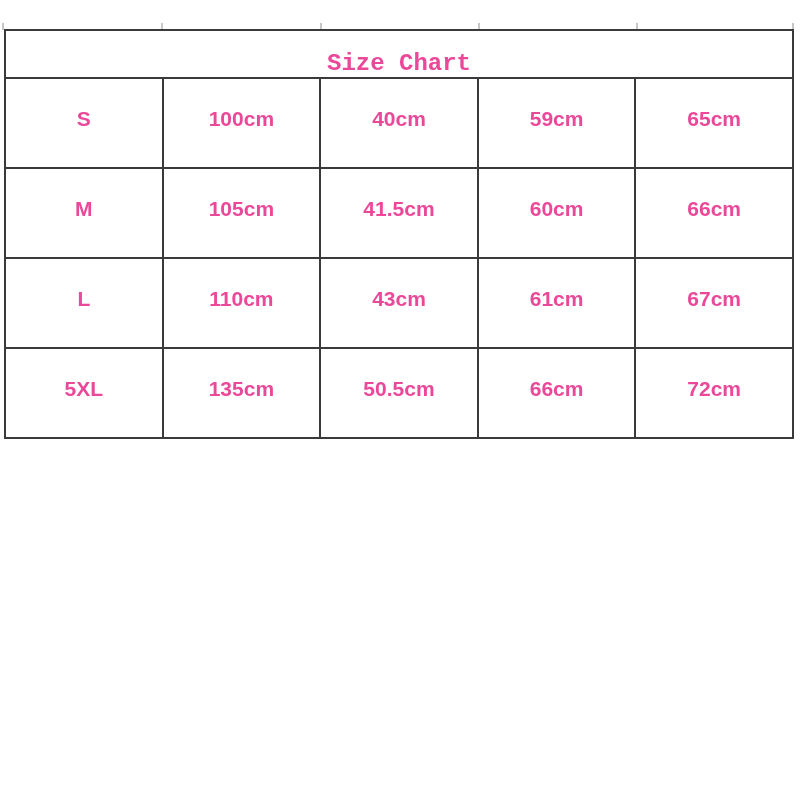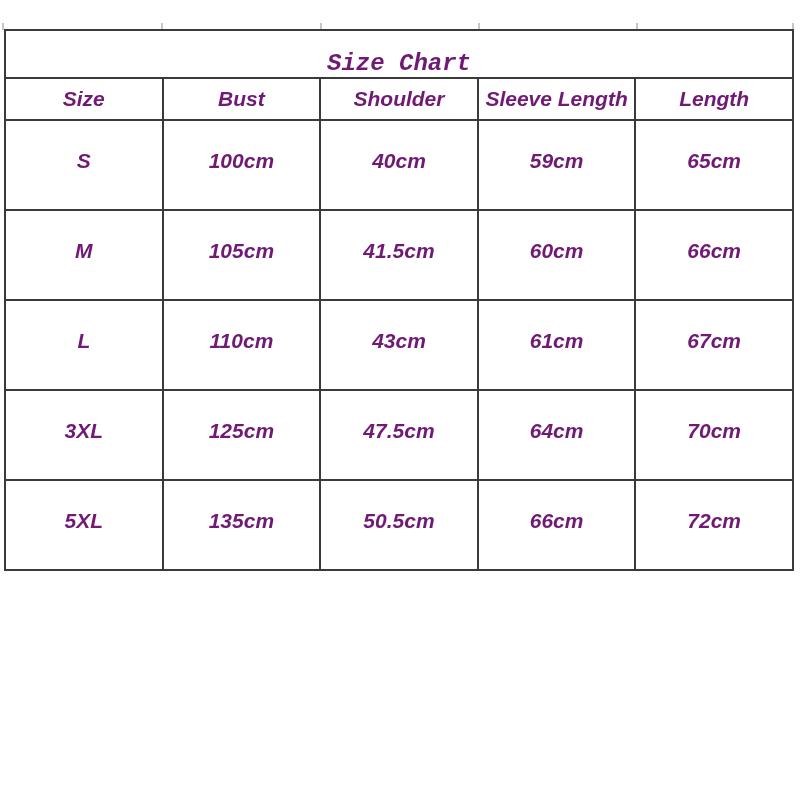--- a/index.html
+++ b/index.html
@@ -28,24 +28,23 @@
     left: 4px;
     top: 29px;
     width: 790px;
     border-collapse: collapse;
     table-layout: fixed;
   }
   table.size-chart td,
   table.size-chart th {
     border: 2px solid #3a3a3a;
     text-align: center;
-    color: #701a75;
+    color: #ec4899;
     overflow: hidden;
     white-space: nowrap;
-    font-style: italic;
   }
   td.title-cell {
     height: 45px;
     vertical-align: bottom;
     padding: 0 0 1px 0;
     font-family: "Liberation Mono", "DejaVu Sans Mono", monospace;
     font-weight: bold;
     font-size: 24px;
     line-height: 1;
   }
@@ -81,27 +80,20 @@
       <col style="width:20%">
       <col style="width:20%">
       <col style="width:20%">
       <col style="width:20%">
       <col style="width:20%">
     </colgroup>
     <thead>
       <tr>
         <td class="title-cell" colspan="5">Size Chart</td>
       </tr>
-      <tr class="header-row">
-        <th>Size</th>
-        <th>Bust</th>
-        <th>Shoulder</th>
-        <th>Sleeve Length</th>
-        <th>Length</th>
-      </tr>
     </thead>
     <tbody>
         <tr>
           <td>S</td>
           <td>100cm</td>
           <td>40cm</td>
           <td>59cm</td>
           <td>65cm</td>
         </tr>
         <tr>
@@ -112,27 +104,20 @@
           <td>66cm</td>
         </tr>
         <tr>
           <td>L</td>
           <td>110cm</td>
           <td>43cm</td>
           <td>61cm</td>
           <td>67cm</td>
         </tr>
         <tr>
-          <td>3XL</td>
-          <td>125cm</td>
-          <td>47.5cm</td>
-          <td>64cm</td>
-          <td>70cm</td>
-        </tr>
-        <tr>
           <td>5XL</td>
           <td>135cm</td>
           <td>50.5cm</td>
           <td>66cm</td>
           <td>72cm</td>
         </tr>
       </tbody>
   </table>
 
 </div>

